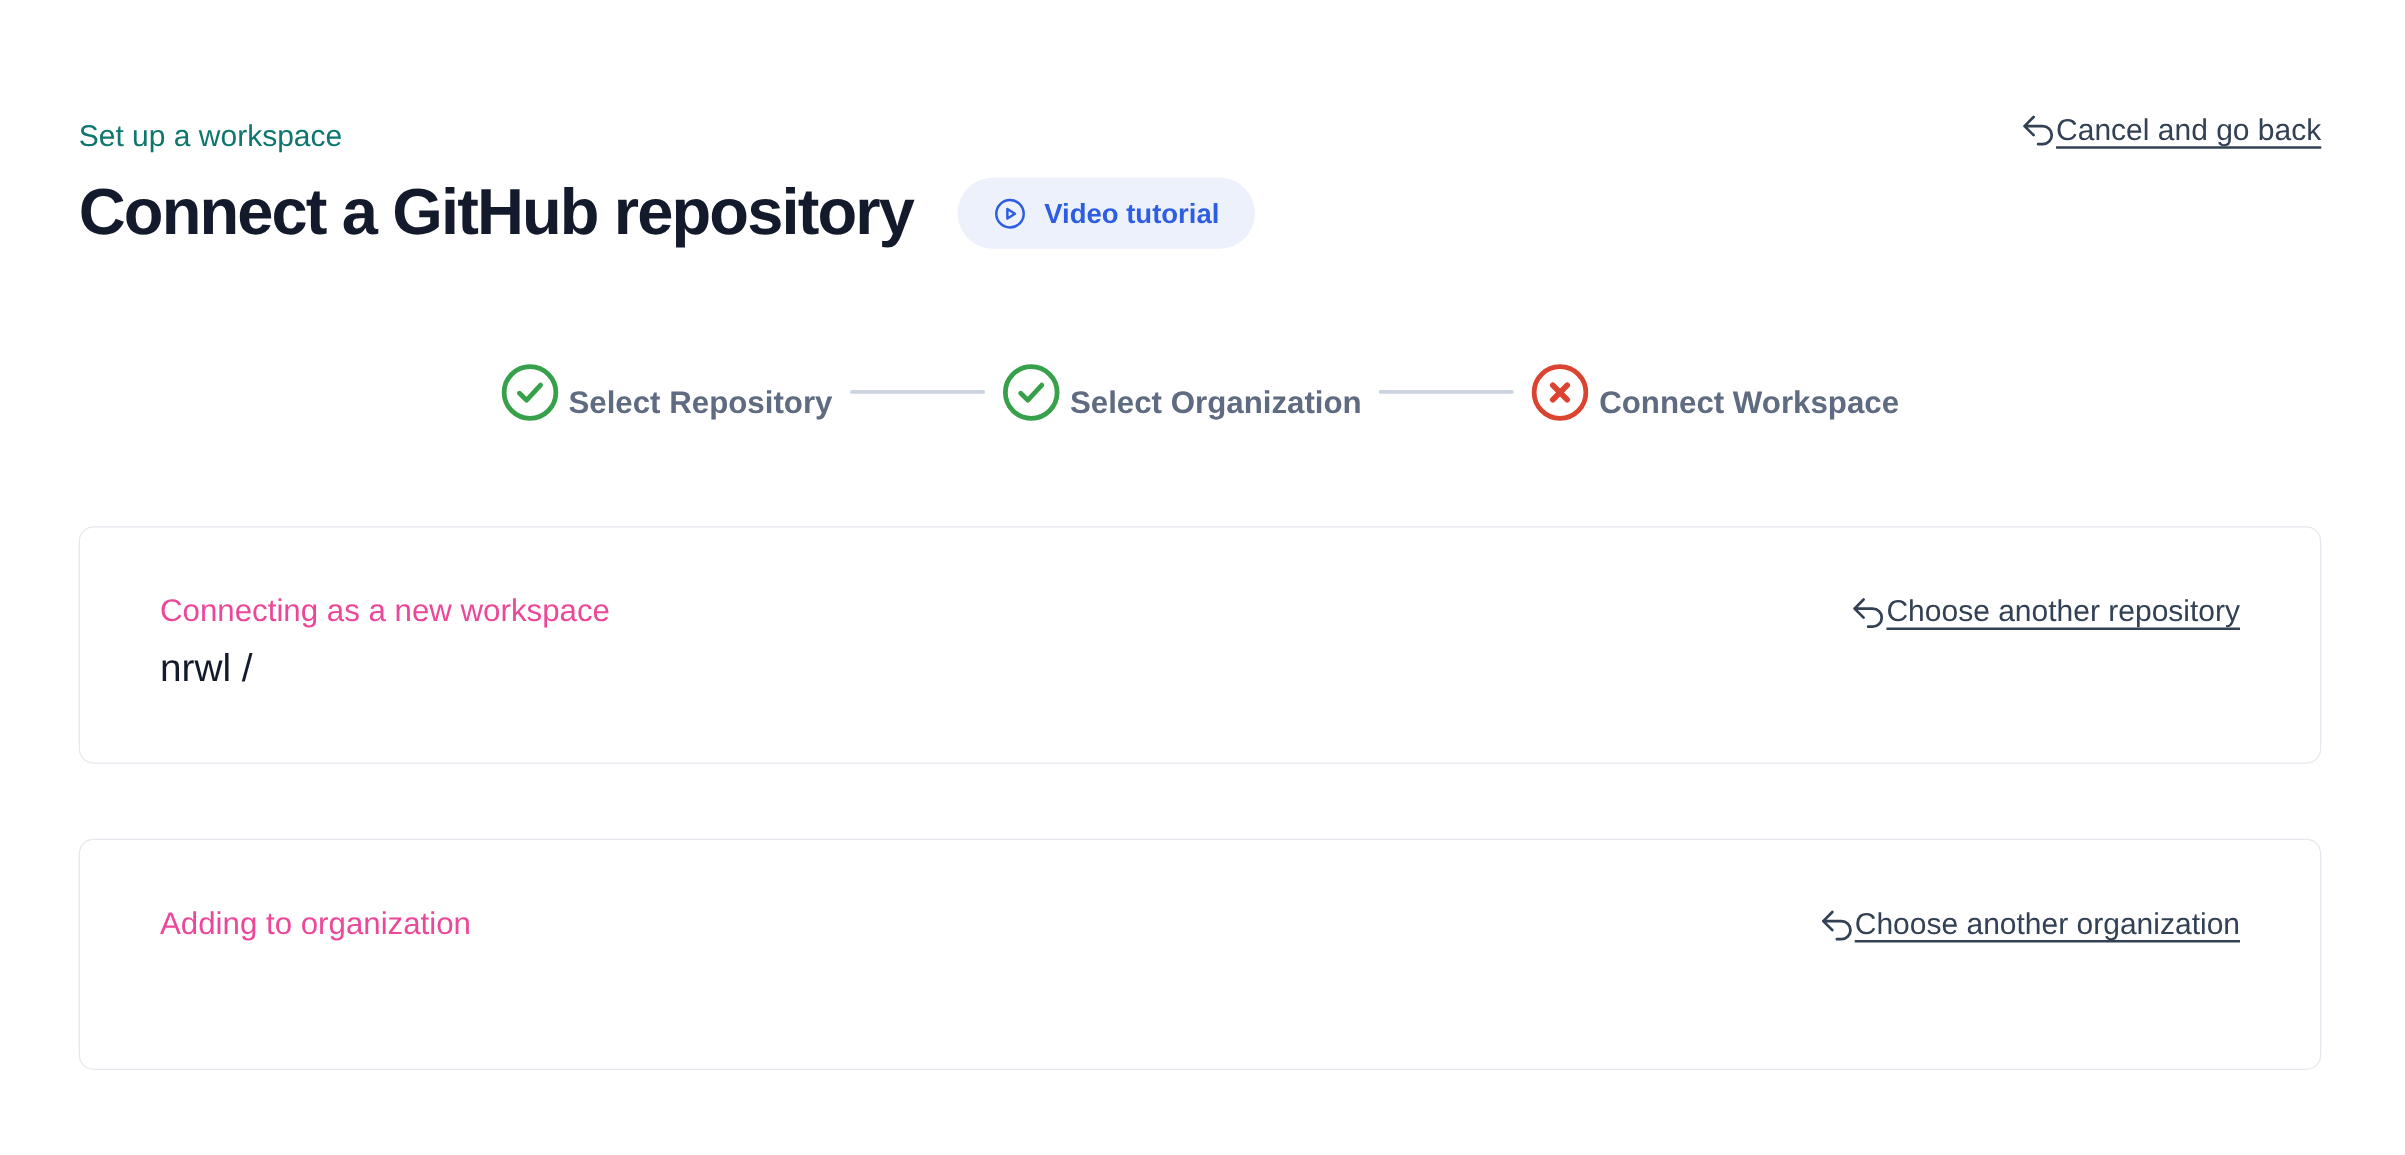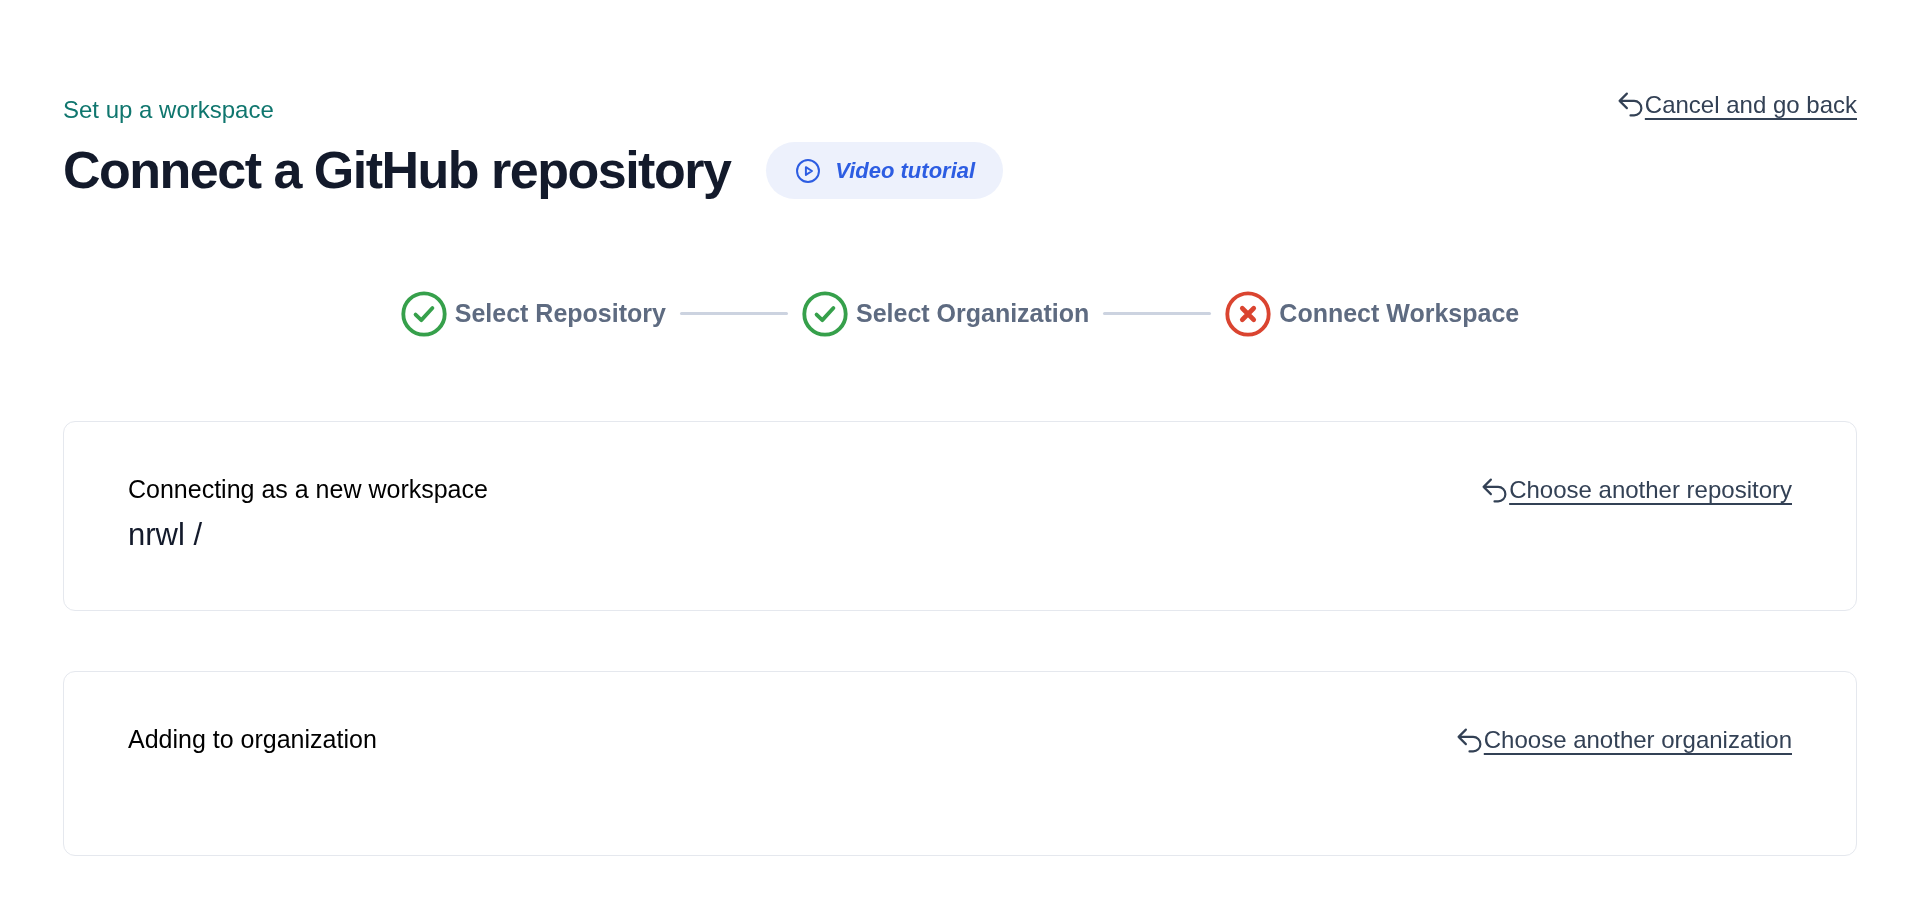--- a/index.html
+++ b/index.html
@@ -49,21 +49,20 @@
     padding: 0 28px;
     border: none;
     border-radius: 29px;
     background: #edf1fc;
     color: #2d5de2;
     font-family: "Liberation Sans", sans-serif;
     font-size: 22px;
     font-weight: 700;
     cursor: pointer;
     white-space: nowrap;
-    font-style: italic;
   }
   .pill-btn svg { display: block; }
 
   .link {
     display: inline-flex;
     align-items: center;
     gap: 0;
     color: #334155;
     font-size: 24px;
     font-weight: 400;
@@ -78,21 +77,21 @@
   
   .stepper {
     margin-top: 90px;
     display: flex;
     align-items: center;
     justify-content: center;
     gap: 14px;
   }
   .step {
     display: flex;
-    align-items: center;
+    align-items: flex-end;
     gap: 8px;
   }
   .step-icon { width: 46px; height: 46px; display: block; flex: none; }
   .step-label {
     font-size: 25px;
     font-weight: 600;
     color: #5e6b81;
     white-space: nowrap;
   }
   .connector {
@@ -111,21 +110,21 @@
     padding: 52px 64px 56px 64px;
     display: flex;
     justify-content: space-between;
     align-items: flex-start;
   }
   .card-repository { margin-top: 84px; min-height: 187px; }
   .card-organization { margin-top: 60px; min-height: 185px; }
   .card-label {
     font-size: 25px;
     line-height: 30px;
-    color: #000000;
+    color: #ec4899;
     font-weight: 400;
   }
   .card-value {
     margin-top: 12px;
     display: flex;
     align-items: baseline;
     gap: 10px;
     font-size: 31px;
     line-height: 38px;
     color: #131a2b;

